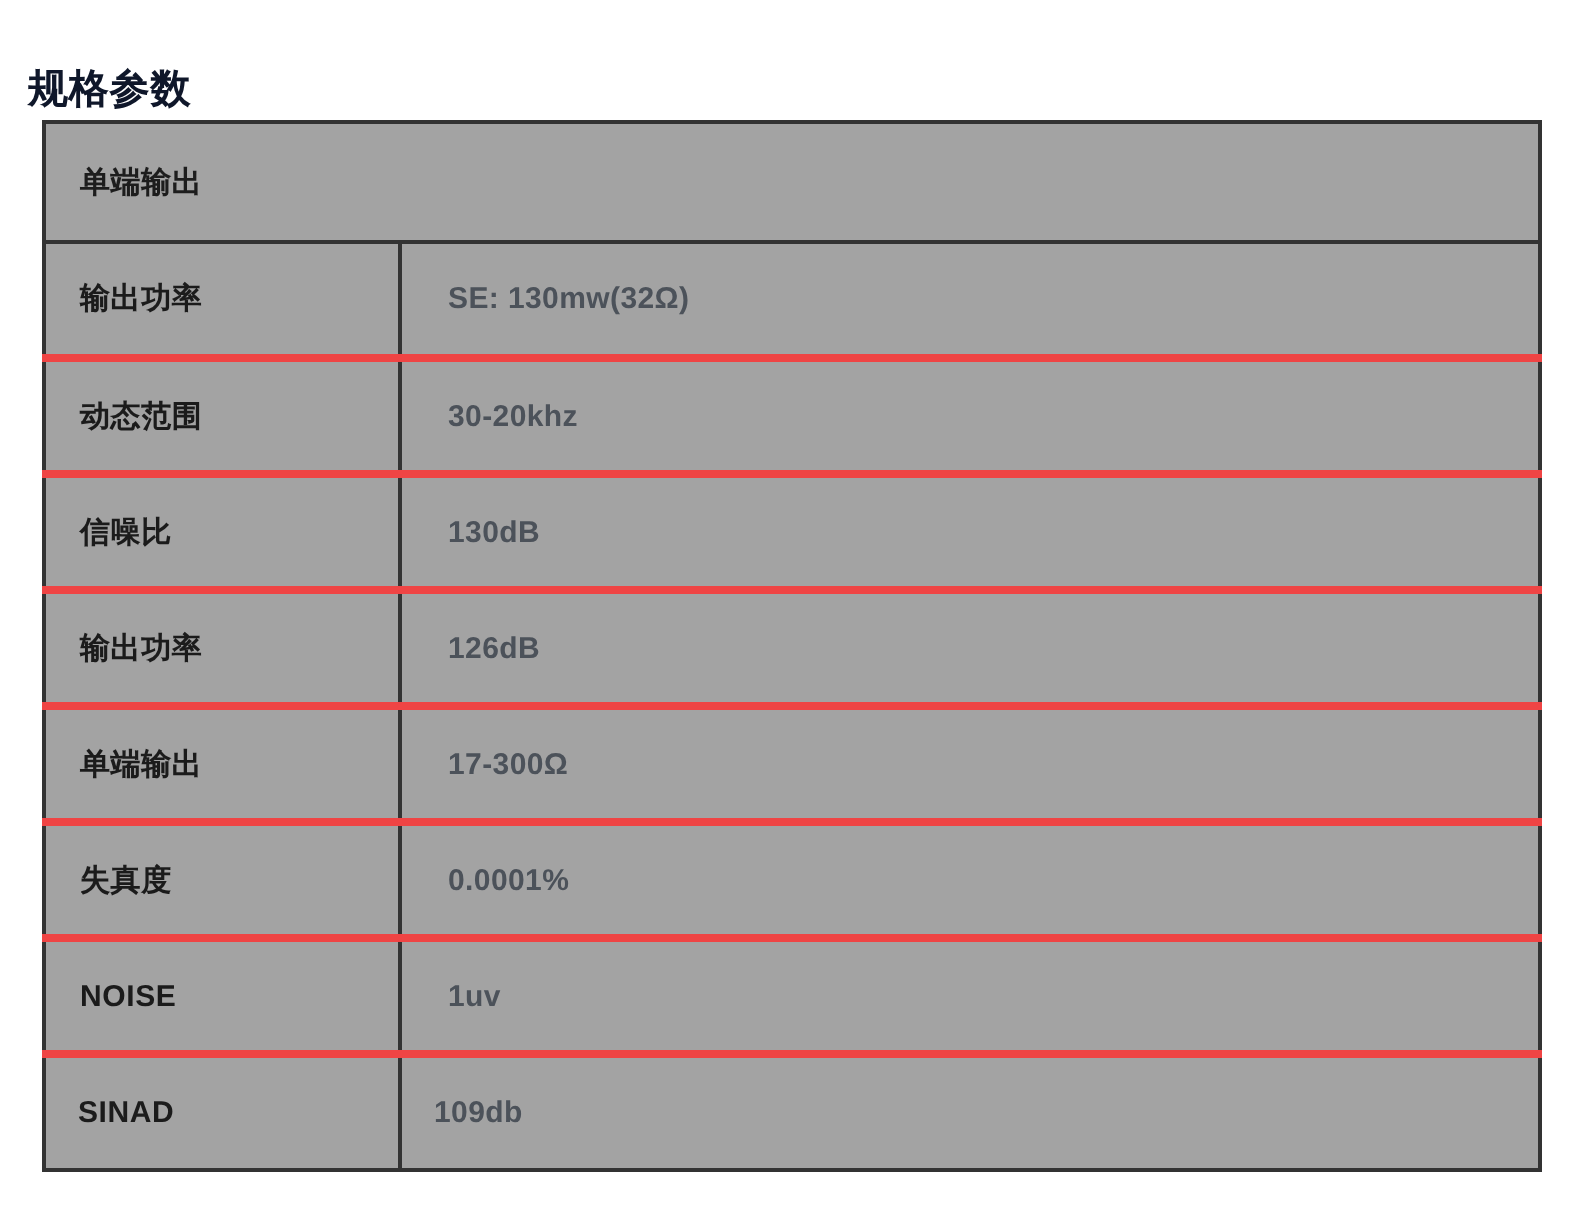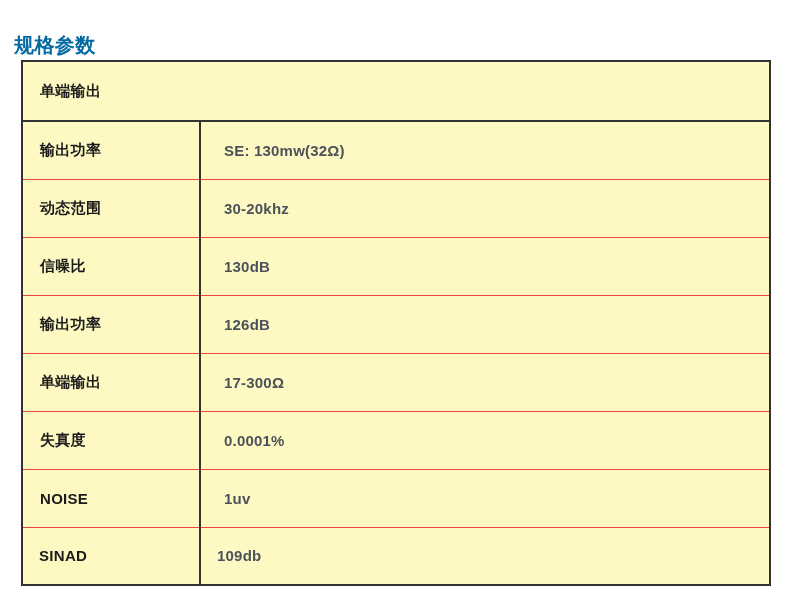--- a/index.html
+++ b/index.html
@@ -23,58 +23,58 @@
     box-sizing: border-box;
   }
 
   .page-title {
     position: absolute;
     left: 14px;
     top: 18px;
     font-size: 20px;
     line-height: 28px;
     font-weight: 700;
-    color: #0369a1;
+    color: #0f172a;
     letter-spacing: 0.4px;
     white-space: nowrap;
     text-align: right;
   }
 
   .spec-table-wrap {
     position: absolute;
     left: 21px;
     top: 60px;
     width: 752px;
   }
 
   table.spec-table {
     width: 625px;
     border-collapse: collapse;
     table-layout: fixed;
     border: 2px solid #333333;
-    background: #fef9c3;
+    background: #a3a3a3;
   }
 
   table.spec-table col.col-label { width: 178px; }
   table.spec-table col.col-value { width: 570px; }
 
   table.spec-table tr.section-head td {
     height: 58px;
     padding: 0 0 0 17px;
     border-bottom: 2px solid #333333;
     font-size: 15px;
     font-weight: 700;
     color: #1d1d1d;
     letter-spacing: 0.3px;
     vertical-align: middle;
   }
 
   table.spec-table tr.spec-row td {
     height: 58px;
-    border-bottom: 1px solid #ef4444;
+    border-bottom: 4px solid #ef4444;
     vertical-align: middle;
     box-sizing: border-box;
   }
 
   table.spec-table tr.spec-row:last-child td {
     border-bottom: none;
     padding-left: 16px;
   }
 
   table.spec-table td.cell-label {

